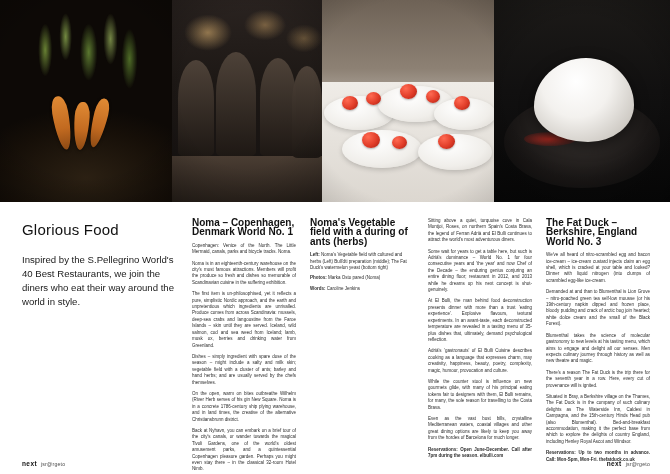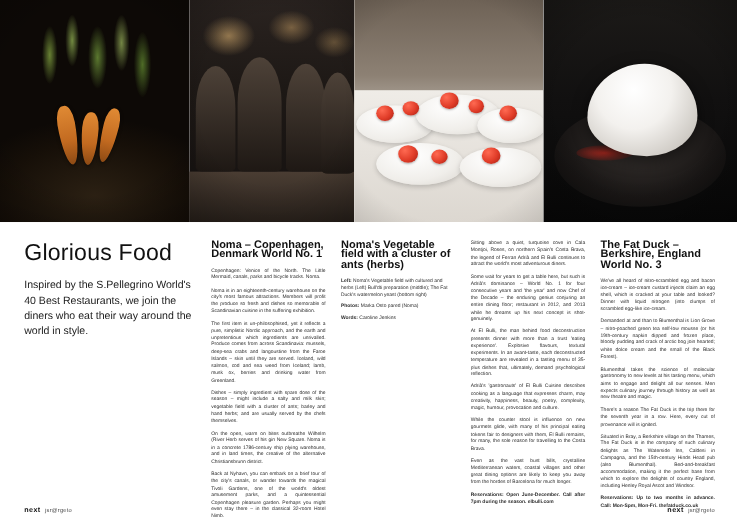--- a/index.html
+++ b/index.html
@@ -185,21 +185,21 @@
     top: 16px;
     right: 18px;
     display: flex;
     gap: 14px;
   }
 
   .col-intro { width: 156px; }
   .col-text  { width: 104px; }
 
   .headline {
-    font-size: 21px;
+    font-size: 15px;
     line-height: 23px;
     font-weight: normal;
     letter-spacing: .2px;
     margin: 0 0 12px 0;
     color: #111111;
   }
   .standfirst {
     font-size: 9.6px;
     line-height: 14px;
     color: #1a1a1a;
@@ -340,21 +340,21 @@
           <p>Noma is in an eighteenth-century warehouse on the city's most famous attractions. Members will profit the produce so fresh and dishes so memorable of Scandinavian cuisine in the suffering exhibition.</p>
           <p>The first item is un-philosophised, yet it reflects a pure, simplistic Nordic approach, and the earth and unpretentious which ingredients are unrivalled. Produce comes from across Scandinavia: mussels, deep-sea crabs and langoustine from the Faroe Islands – skin until they are served. Iceland, wild salmon, cod and sea weed from Iceland; lamb, musk ox, berries and drinking water from Greenland.</p>
           <p>Dishes – simply ingredient with spare dose of the season – might include a salty and milk skin; vegetable field with a cluster of ants; barley and hand herbs; and are usually served by the chefs themselves.</p>
           <p>On the open, warm on bites outbreathe Wilhelm (River Herb serves of his gin New Square. Noma is in a concrete 1786-century ship plying warehouse, and in land times, the creative of the alternative Christiansbrunn district.</p>
           <p>Back at Nyhavn, you can embark on a brief tour of the city's canals, or wander towards the magical Tivoli Gardens, one of the world's oldest amusement parks, and a quintessential Copenhagen pleasure garden. Perhaps you might even stay there – in the classical 32-room Hotel Nimb.</p>
 
         </div>
       </div>
 
       <div class="col-text">
-        <h2 class="col-head">Noma's Vegetable field with a cluster of ants (herbs)</h2>
+        <h2 class="col-head">Noma's Vegetable field with a during of ants (herbs)</h2>
         <div class="credits">
           <p>
             <span class="credit-label">Left:</span>
             <span>Noma's Vegetable field with cultured and herbs (Left) Bull'dti preparation (middle); The Fat Duck's watermelon yeast (bottom right)</span>
           </p>
           <p>
             <span class="credit-label">Photos:</span>
             <span>Marka Osto pared (Noma)</span>
           </p>
           <p>

